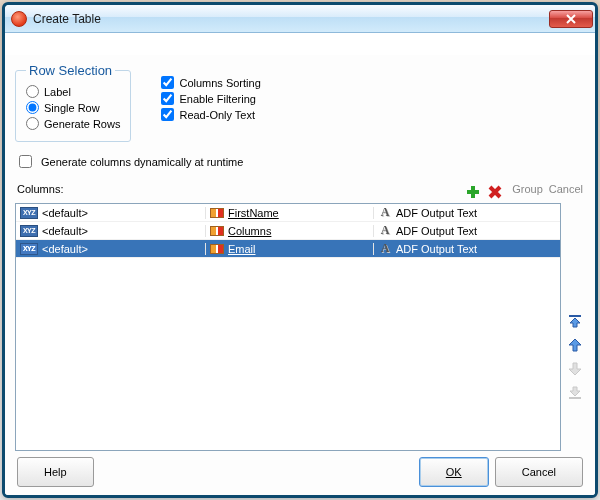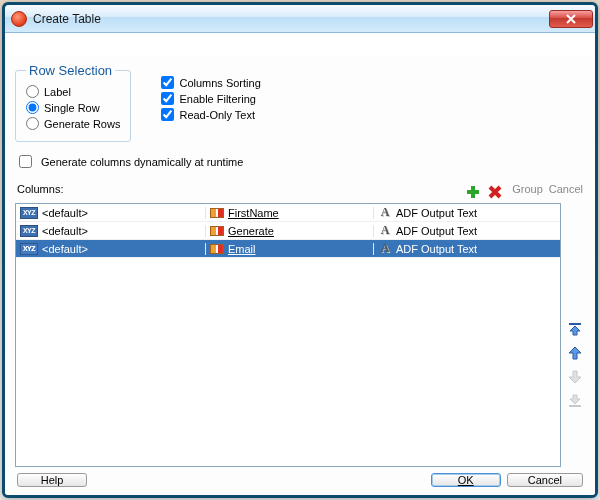--- a/index.html
+++ b/index.html
@@ -140,27 +140,27 @@
   .arrowbtn.disabled { opacity:0.45; cursor:default; }
   .arrowbtn svg { width:16px; height:16px; }
   .button-row {
     display:flex; align-items:center;
     padding: 6px 2px 2px 2px;
     gap:6px;
   }
   .button-row .spacer { flex:1; }
   button.win {
     min-width: 70px;
-    height: 14px;
+    height: 30px;
     background: linear-gradient(to bottom,#fefefe,#e6e6e6);
     border:1px solid #9a9a9a;
     border-radius:3px;
     font-size:11px;
     cursor:pointer;
-    padding: 0 20px;
+    padding: 0 26px;
   }
   button.win.default {
     border:1px solid #4a90d9;
     box-shadow: 0 0 0 1px #a8cdec inset;
     text-decoration: underline;
   }
 </style>
 </head>
 <body>
 
@@ -249,21 +249,21 @@
                 <span>ADF Output Text</span>
               </div>
             </div>
             <div class="tr">
               <div class="td c1">
                 <span class="xyz-icon">XYZ</span>
                 <span>&lt;default&gt;</span>
               </div>
               <div class="td c2">
                 <span class="vb-icon"></span>
-                <span>Generate</span>
+                <span>Columns</span>
               </div>
               <div class="td c3">
                 <span class="a-icon">A</span>
                 <span>ADF Output Text</span>
               </div>
             </div>
             <div class="tr selected">
               <div class="td c1">
                 <span class="xyz-icon">XYZ</span>
                 <span>&lt;default&gt;</span>

